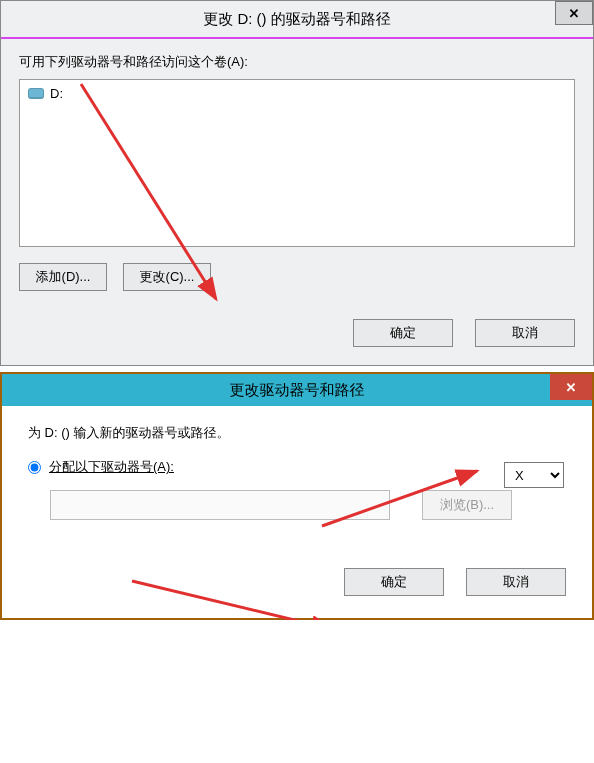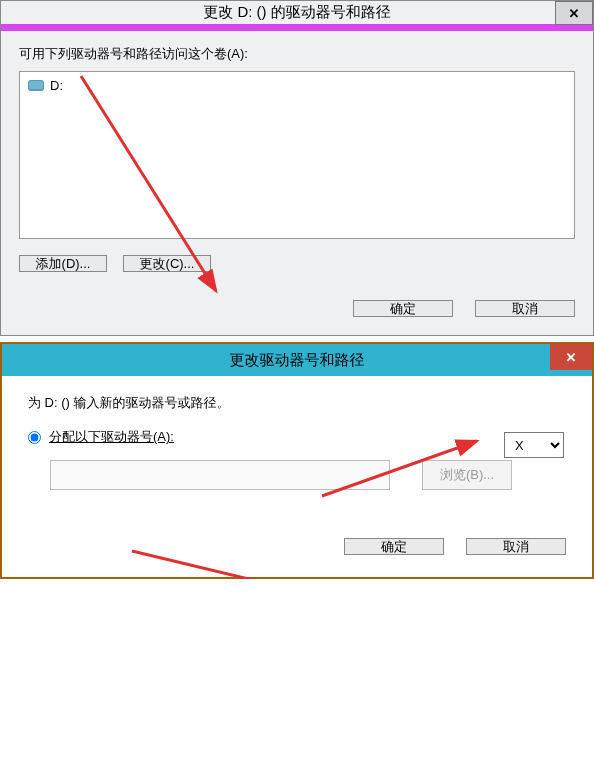--- a/index.html
+++ b/index.html
@@ -1,28 +1,28 @@
 <!DOCTYPE html>
 <html><head>
   <meta charset="utf-8">
   <style>
     * { box-sizing: border-box; margin: 0; padding: 0; font-family: "Microsoft YaHei", "Segoe UI", sans-serif; font-size: 13px; }
     body { background: #fff; width: 594px; }
     
     .window1 { border: 1px solid #888; background: #eef0f1; }
-    .titlebar1 { background: #eef0f1; height: 30px; display: flex; align-items: center; justify-content: center; position: relative; border-bottom: 7px solid #d946ef; }
+    .titlebar1 { background: #eef0f1; height: 38px; display: flex; align-items: center; justify-content: center; position: relative; border-bottom: 2px solid #d946ef; }
     .titlebar1 .title { font-size: 15px; }
     .close-btn { position: absolute; right: 0; top: 0; width: 38px; height: 24px; border: 1px solid #777; background: #d6d8da; font-size: 16px; font-weight: bold; display:flex; align-items:center; justify-content:center; cursor:pointer; }
     .body1 { padding: 14px 18px 18px 18px; }
     .instr { margin-bottom: 8px; }
     .listbox { background: #fff; border: 1px solid #999; height: 168px; padding: 6px 8px; }
     .drive-item { display: flex; align-items: center; gap: 6px; }
     .drive-icon { width: 16px; height: 11px; background: #6db7d4; border-radius: 3px 3px 3px 3px; border: 1px solid #5a9ab3; border-bottom-width: 2px; }
     .btnrow1 { margin-top: 16px; display: flex; gap: 16px; }
-    .btn { height: 17px; border: 1px solid #888; background: #e9eaec; padding: 0 12px; display:inline-flex; align-items:center; justify-content:center; cursor:pointer; min-width: 88px; text-align:center; }
+    .btn { height: 28px; border: 1px solid #888; background: #e9eaec; padding: 0 12px; display:inline-flex; align-items:center; justify-content:center; cursor:pointer; min-width: 88px; text-align:center; }
     .okcancel1 { margin-top: 28px; display: flex; justify-content: flex-end; gap: 22px; }
     .okcancel1 .btn { min-width: 100px; }
     
     .window2 { border: 2px solid #a16207; background: #fff; margin-top: 6px; }
     .titlebar2 { background: #31b3cf; height: 32px; display: flex; align-items: center; justify-content: center; position: relative; }
     .titlebar2 .title { font-size: 15px; color: #000; }
     .close-btn2 { position: absolute; right: 0; top: 0; width: 42px; height: 26px; background: #c9483a; color: #fff; font-size: 17px; font-weight: bold; display:flex; align-items:center; justify-content:center; cursor:pointer; }
     .body2 { padding: 18px 26px 22px 26px; position: relative; }
     .instr2 { margin-bottom: 16px; }
     .radio-row { display: flex; align-items: center; margin-bottom: 14px; text-decoration: underline; }

